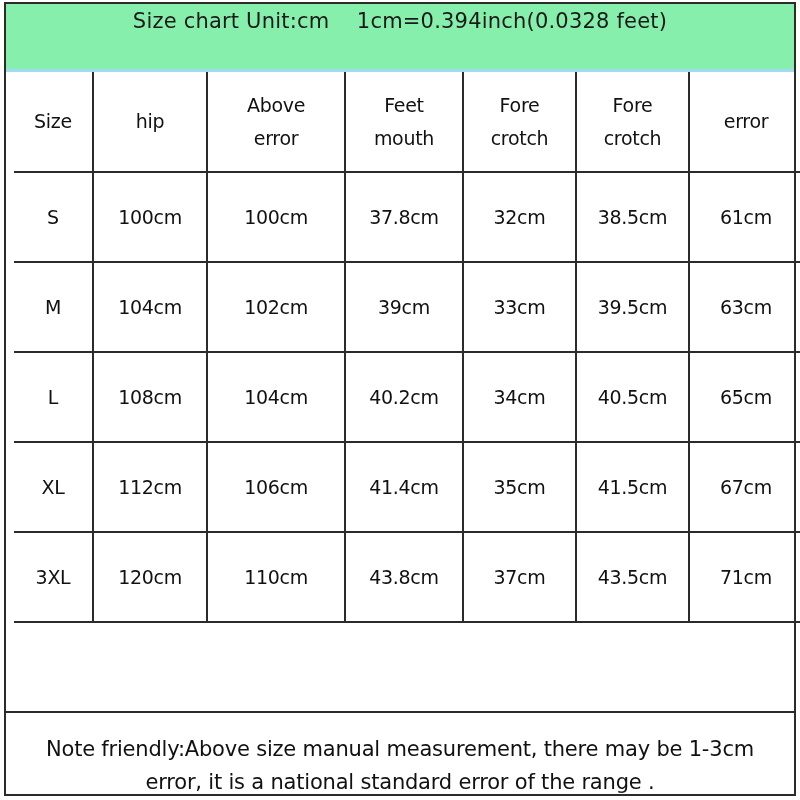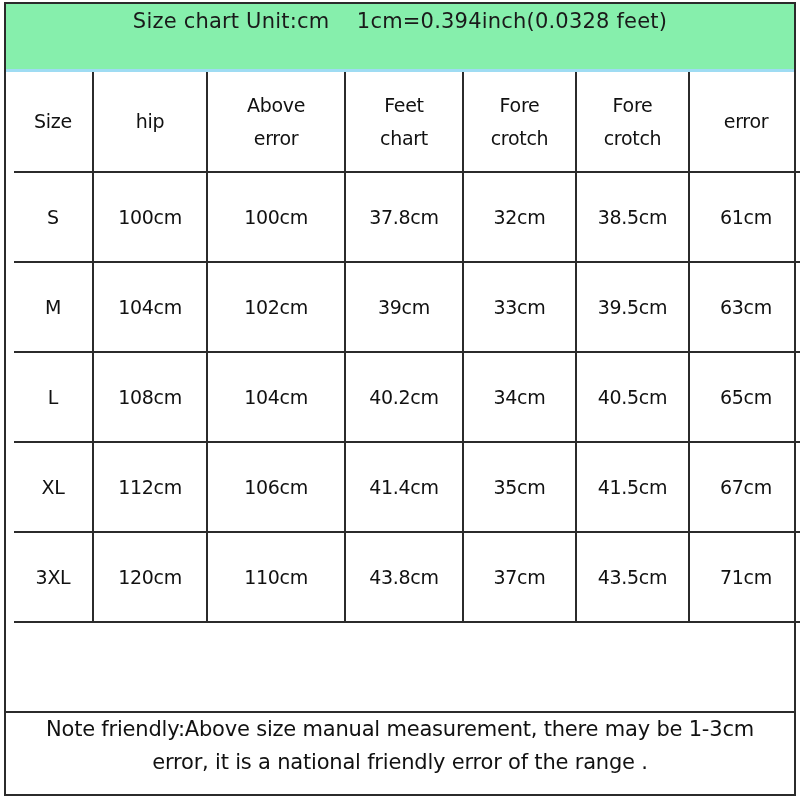--- a/index.html
+++ b/index.html
@@ -78,21 +78,21 @@
       position: absolute;
       left: 0;
       top: 707px;
       width: 788px;
       height: 83px;
       border-top: 2px solid #2b2b2b;
       box-sizing: border-box;
       text-align: center;
       font-size: 21px;
       line-height: 33px;
-      padding-top: 0;
+      padding-top: 20px;
       color: #111111;
       letter-spacing: -0.2px;
     }
   </style>
 </head>
 <body>
 
 <div class="chart">
   <div class="header-band">
     <div class="header-title">Size chart Unit:cm    1cm=0.394inch(0.0328 feet)</div>
@@ -115,21 +115,21 @@
       </th>
       <th>
         <span class="head-line">hip</span>
       </th>
       <th>
         <span class="head-line">Above</span>
         <span class="head-line">error</span>
       </th>
       <th>
         <span class="head-line">Feet</span>
-        <span class="head-line">chart</span>
+        <span class="head-line">mouth</span>
       </th>
       <th>
         <span class="head-line">Fore</span>
         <span class="head-line">crotch</span>
       </th>
       <th>
         <span class="head-line">Fore</span>
         <span class="head-line">crotch</span>
       </th>
       <th>
@@ -180,15 +180,15 @@
       <td>43.8cm</td>
       <td>37cm</td>
       <td>43.5cm</td>
       <td>71cm</td>
     </tr>
   </tbody>
     </table>
 
   <div class="note">
     <div>Note friendly:Above size manual measurement, there may be 1-3cm</div>
-    <div>error, it is a national friendly error of the range .</div>
+    <div>error, it is a national standard error of the range .</div>
   </div>
 </div>
 
 </body></html>

